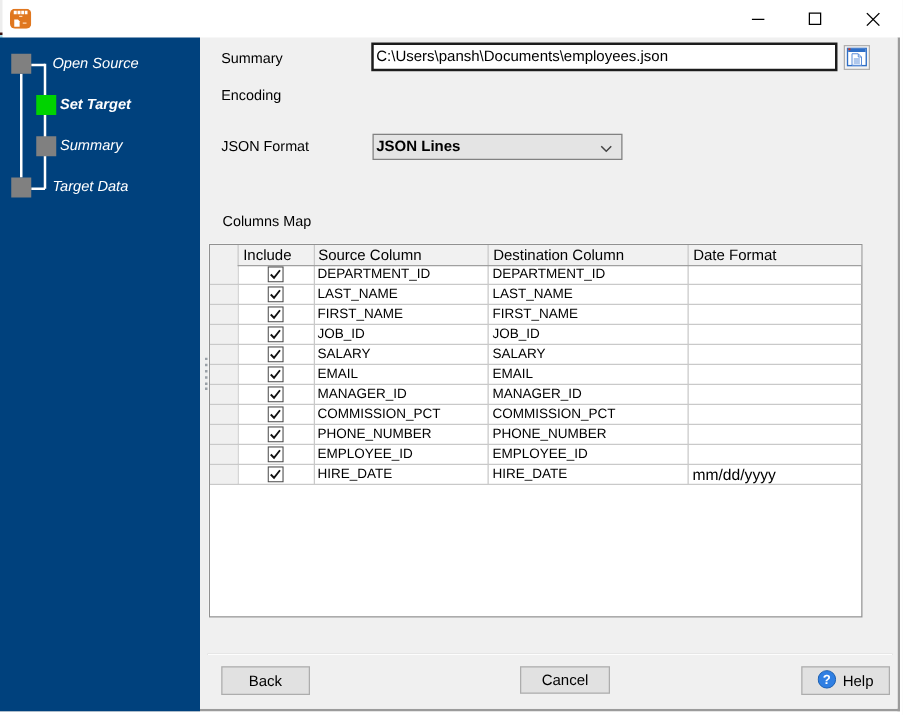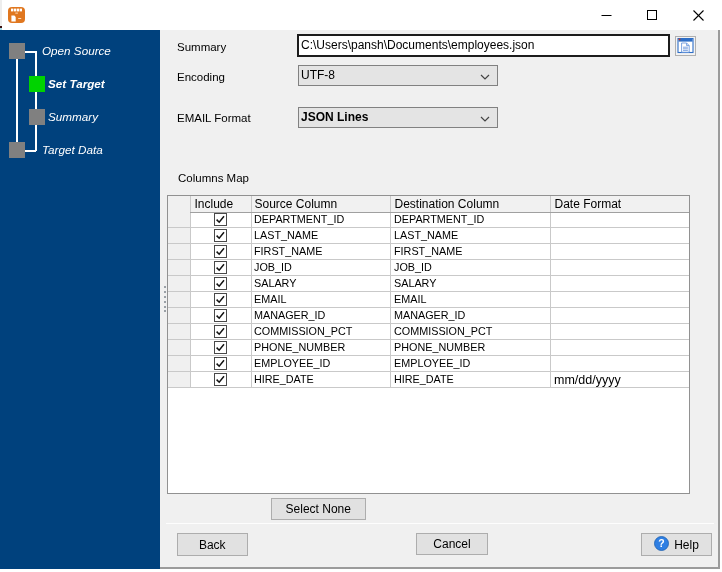--- a/index.html
+++ b/index.html
@@ -93,28 +93,22 @@
         <path d="M9.6 5.2v2.4h2.4" fill="none" stroke="#5b8dd9" stroke-width="0.8"></path>
         <g stroke="#4a80d4" stroke-width="0.7">
           <line x1="6" y1="9.2" x2="10.9" y2="9.2"></line>
           <line x1="6" y1="10.8" x2="10.9" y2="10.8"></line>
           <line x1="6" y1="12.4" x2="10.9" y2="12.4"></line>
         </g>
       </svg>
     </div>
 
     <div class="wlabel" style="left:17px; top:39.5px;">Encoding</div>
-    <div class="combo" style="left:138px; top:35px; width:200px; height:21px;">
-      <span class="ct">UTF-8</span>
-      <svg width="10" height="6" viewBox="0 0 10 6" style="position:absolute; right:7px; top:8px;">
-        <path d="M1 1l4 4 4-4" fill="none" stroke="#444" stroke-width="1.2"></path>
-      </svg>
-    </div>
-
-    <div class="wlabel" style="left:17px; top:80.5px;">EMAIL Format</div>
+
+    <div class="wlabel" style="left:17px; top:80.5px;">JSON Format</div>
     <div class="combo" style="left:138px; top:77px; width:200px; height:21px;font-weight:bold;">
       <span class="ct">JSON Lines</span>
       <svg width="10" height="6" viewBox="0 0 10 6" style="position:absolute; right:7px; top:8px;">
         <path d="M1 1l4 4 4-4" fill="none" stroke="#444" stroke-width="1.2"></path>
       </svg>
     </div>
 
     <div class="wlabel" style="left:18px; top:141px;">Columns Map</div>
 
     <div class="abs" id="grid" style="left:7px; top:165px; width:523px; height:299px; background:#fff; box-shadow: inset 0 0 0 1px #919191;">
@@ -213,21 +207,20 @@
         <div class="hline" style="left:1px;top:192px;width:521px;"></div>
         <svg class="cb" style="left:46.5px;top:178px;" viewBox="0 0 13 13">
           <rect x="0.5" y="0.5" width="12" height="12" fill="#fff" stroke="#494949"></rect>
           <path d="M2.6 6.6l2.6 2.6 4.8-6" fill="none" stroke="#111" stroke-width="1.5"></path>
         </svg>
         <div class="cell" style="left:87px;top:178px;">HIRE_DATE</div>
         <div class="cell" style="left:227px;top:178px;">HIRE_DATE</div>
         <div class="cell" style="left:387px;top:177.5px;font-size:12.5px;line-height:14px;">mm/dd/yyyy</div>
       </div>
 
-    <div class="btn" style="left:111px; top:468px; width:94.5px; height:22px;">Select None</div>
 
     <div class="abs" style="left:6px; top:492.5px; width:548px; height:2px; background:#a8a8a8; border-bottom:1px solid #fdfdfd; height:1px;"></div>
 
     <div class="btn" style="left:16.5px; top:503px; width:71.5px; height:23px;">Back</div>
     <div class="btn" style="left:256px; top:502.5px; width:72px; height:22px;">Cancel</div>
     <div class="btn" style="left:481px; top:503px; width:71px; height:23px;">
       <svg width="15" height="15" viewBox="0 0 15 15" style="margin-right:5px; margin-top:-1.5px;">
         <circle cx="7.5" cy="7.5" r="7" fill="#2f7fe3" stroke="#1c5fb0" stroke-width="0.8"></circle>
         <text x="7.5" y="11.2" font-size="10.5" font-family="Liberation Sans" font-weight="bold" fill="#fff" text-anchor="middle">?</text>
       </svg>

